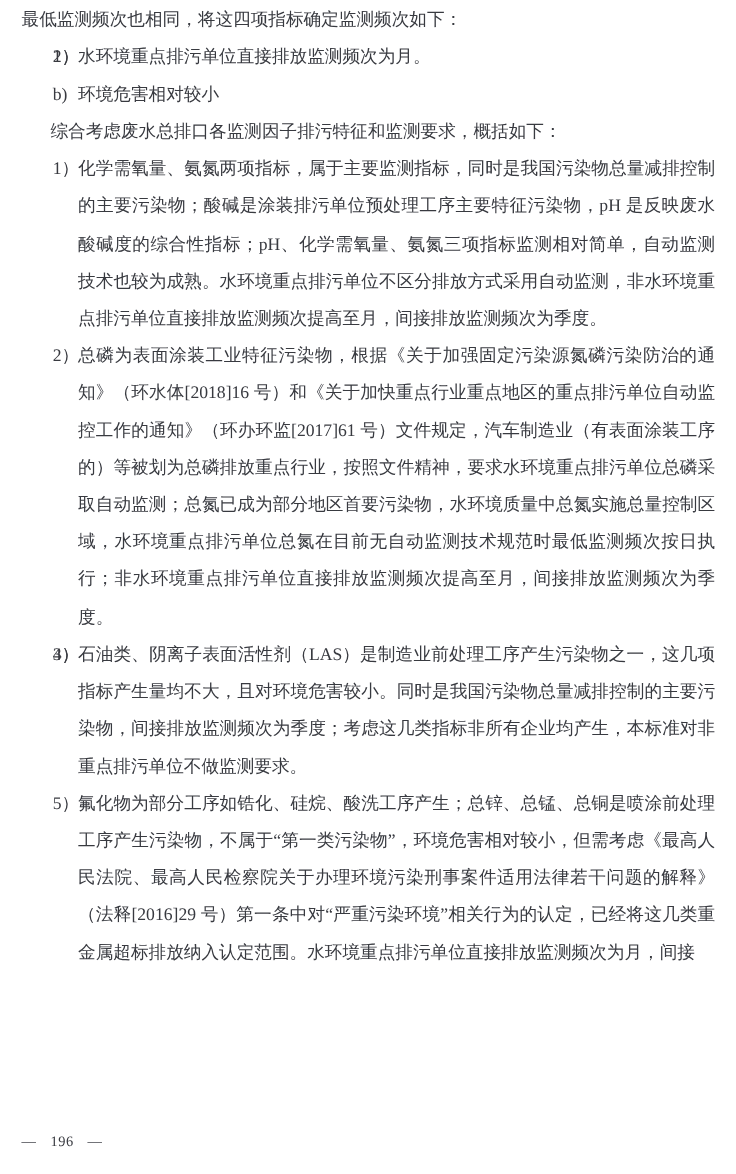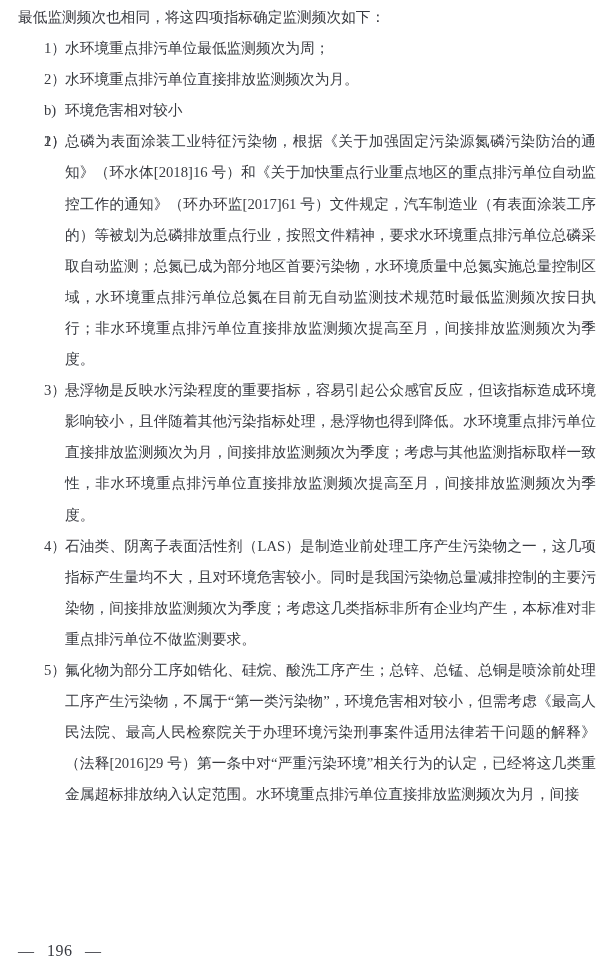--- a/index.html
+++ b/index.html
@@ -36,61 +36,61 @@
   .li .num {
     position: absolute;
     left: 26px;
     top: 0;
     white-space: nowrap;
   }
   .footer {
     position: absolute;
     left: 18px;
     top: 941px;
-    font-size: 16px;
+    font-size: 12px;
     line-height: 20px;
     word-spacing: 8px;
     letter-spacing: 0.5px;
   }
 </style>
 </head>
 <body>
 
 <div class="page">
 
   <div class="para">最低监测频次也相同，将这四项指标确定监测频次如下：</div>
 
   <div class="li">
     <span class="num">1）</span>
-    <span>水环境重点排污单位最低监测频次为周；</span>
   </div>
 
   <div class="li">
     <span class="num">2）</span>
     <span>水环境重点排污单位直接排放监测频次为月。</span>
   </div>
 
   <div class="li">
     <span class="num">b)</span>
     <span>环境危害相对较小</span>
   </div>
 
+  <div class="para indent1">综合考虑废水总排口各监测因子排污特征和监测要求，概括如下：</div>
 
   <div class="li">
     <span class="num">1）</span>
+    <span>化学需氧量、氨氮两项指标，属于主要监测指标，同时是我国污染物总量减排控制的主要污染物；酸碱是涂装排污单位预处理工序主要特征污染物，pH 是反映废水酸碱度的综合性指标；pH、化学需氧量、氨氮三项指标监测相对简单，自动监测技术也较为成熟。水环境重点排污单位不区分排放方式采用自动监测，非水环境重点排污单位直接排放监测频次提高至月，间接排放监测频次为季度。</span>
   </div>
 
   <div class="li">
     <span class="num">2）</span>
     <span>总磷为表面涂装工业特征污染物，根据《关于加强固定污染源氮磷污染防治的通知》（环水体[2018]16 号）和《关于加快重点行业重点地区的重点排污单位自动监控工作的通知》（环办环监[2017]61 号）文件规定，汽车制造业（有表面涂装工序的）等被划为总磷排放重点行业，按照文件精神，要求水环境重点排污单位总磷采取自动监测；总氮已成为部分地区首要污染物，水环境质量中总氮实施总量控制区域，水环境重点排污单位总氮在目前无自动监测技术规范时最低监测频次按日执行；非水环境重点排污单位直接排放监测频次提高至月，间接排放监测频次为季度。</span>
   </div>
 
   <div class="li">
     <span class="num">3）</span>
-    <span>悬浮物是反映水污染程度的重要指标，容易引起公众感官反应，但该指标造成环境影响较小，且伴随着其他污染指标处理，悬浮物也得到降低。水环境重点排污单位直接排放监测频次为月，间接排放监测频次为季度；考虑与其他监测指标取样一致性，非水环境重点排污单位直接排放监测频次提高至月，间接排放监测频次为季度。</span>
   </div>
 
   <div class="li">
     <span class="num">4）</span>
     <span>石油类、阴离子表面活性剂（LAS）是制造业前处理工序产生污染物之一，这几项指标产生量均不大，且对环境危害较小。同时是我国污染物总量减排控制的主要污染物，间接排放监测频次为季度；考虑这几类指标非所有企业均产生，本标准对非重点排污单位不做监测要求。</span>
   </div>
 
   <div class="li">
     <span class="num">5）</span>
     <span>氟化物为部分工序如锆化、硅烷、酸洗工序产生；总锌、总锰、总铜是喷涂前处理工序产生污染物，不属于“第一类污染物”，环境危害相对较小，但需考虑《最高人民法院、最高人民检察院关于办理环境污染刑事案件适用法律若干问题的解释》（法释[2016]29 号）第一条中对“严重污染环境”相关行为的认定，已经将这几类重金属超标排放纳入认定范围。水环境重点排污单位直接排放监测频次为月，间接</span>

